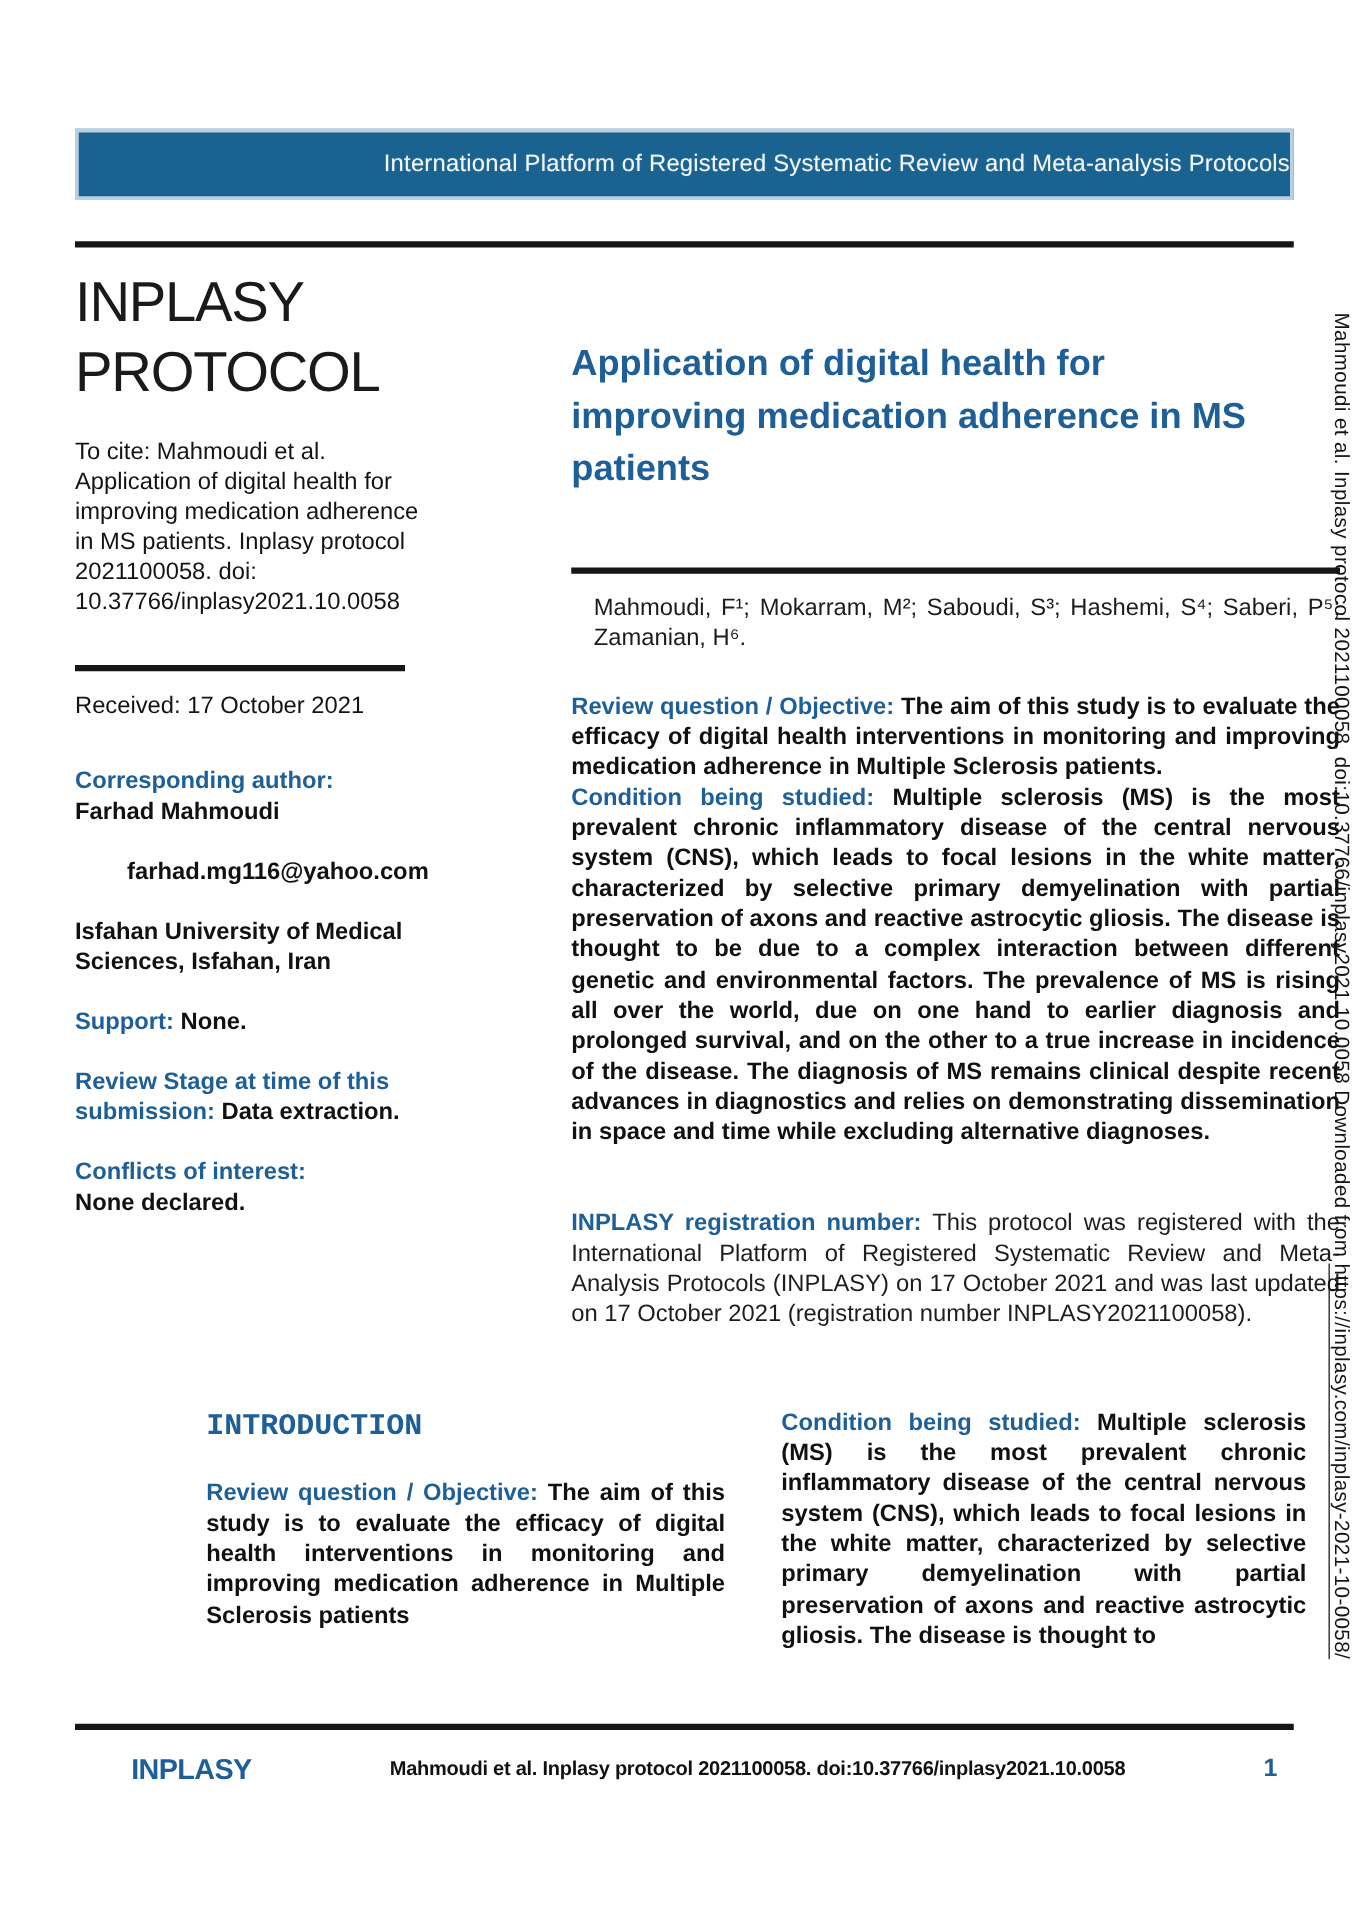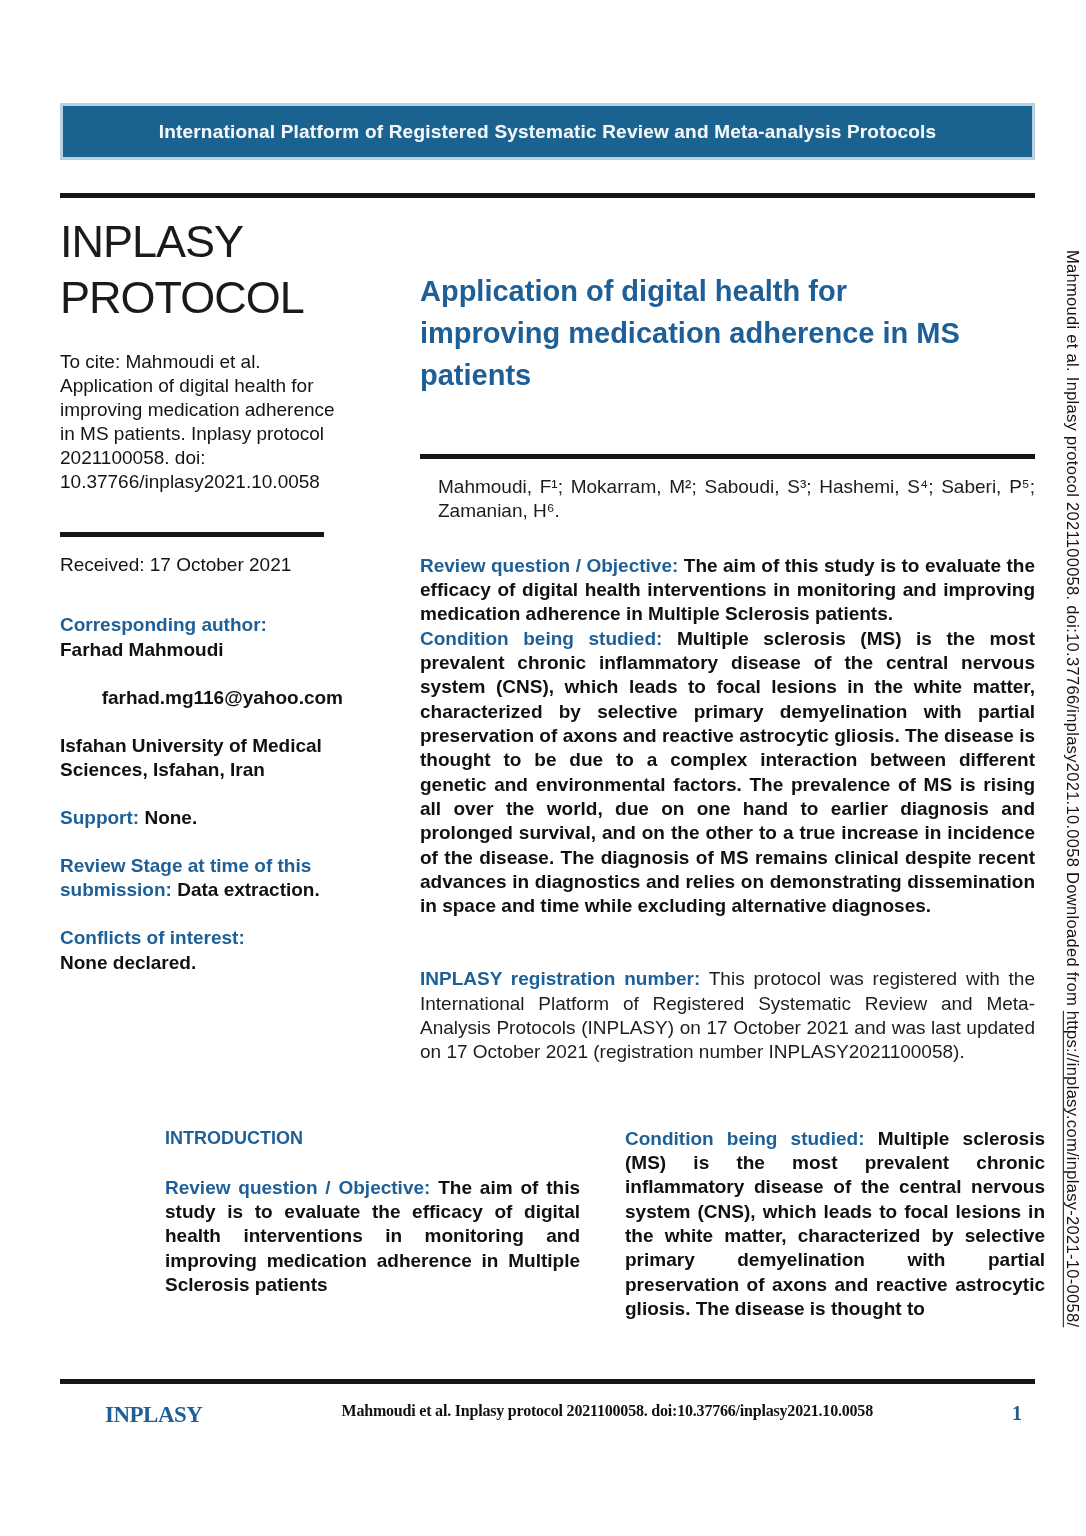--- a/index.html
+++ b/index.html
@@ -18,32 +18,32 @@
     overflow:hidden;
   }
   .page{width:1086px;height:1536px;position:relative;overflow:hidden;}
   .content{margin:0 51px 0 60px;width:975px;}
 
   
   .banner{
     margin-top:103px;height:57px;
     background:var(--banner-bg);
     border:3px solid var(--banner-border);
-    display:flex;align-items:center;justify-content:center;font-weight:bold;
+    display:flex;align-items:center;justify-content:flex-end;
   }
   .banner span{
     color:#f2f6fa;font-size:19px;letter-spacing:.2px;
     text-shadow:0 0 1px rgba(255,255,255,.35);
   }
 
   .rule{background:#161616;height:5px;}
   .rule-full{margin-top:33px;}
 
   
-  .main-grid{display:grid;grid-template-columns:285px 615px;column-gap:75px;align-items:start;}
+  .main-grid{display:grid;grid-template-columns:285px 615px;column-gap:112px;align-items:start;}
 
   
   .left-col{font-size:19px;line-height:1.27;}
   .masthead{
     margin-top:16px;font-size:45px;font-weight:400;line-height:1.24;
     letter-spacing:-1px;color:#1a1a1a;width:270px;
   }
   .citation{margin-top:24px;width:283px;}
   .rule-left{margin-top:38px;width:264px;}
   .date-line{margin-top:16px;}
@@ -68,29 +68,29 @@
   .bold-para{font-weight:700;color:#101010;}
   .reg-para{margin-top:49px;font-weight:400;color:#1d1d1d;}
   .reg-para .label{font-weight:700;}
 
   
   .intro-grid{
     margin-left:105px;margin-top:62px;
     display:grid;grid-template-columns:415px 420px;column-gap:45px;align-items:start;
     font-size:19px;line-height:1.28;
   }
-  .intro-heading{color:var(--accent);font-size:18px;font-weight:700;}
+  .intro-heading{color:var(--accent);font-size:24px;font-weight:700;font-family:Liberation Mono, monospace;}
   .intro-col .para{font-weight:700;color:#101010;}
   .intro-left .para{margin-top:26px;}
 
   
   .footer-rule{margin-top:58px;}
   .footer-row{
     margin-top:18px;margin-left:45px;margin-right:5px;
-    display:flex;font-family:Liberation Serif, serif;
+    display:flex;align-items:center;
   }
   .footer-logo{color:var(--accent);font-size:23px;font-weight:700;letter-spacing:-.5px;}
   .footer-citation{
     flex:1;text-align:center;font-size:16px;font-weight:700;
     letter-spacing:-.2px;color:#111;
   }
   .footer-page{color:var(--accent);font-size:20px;font-weight:700;margin-right:8px;}
 
   
   .sidebar-vertical{

